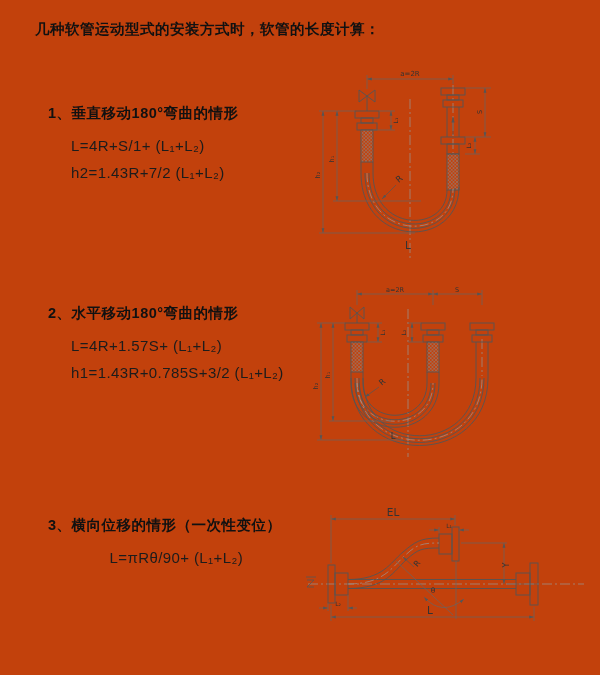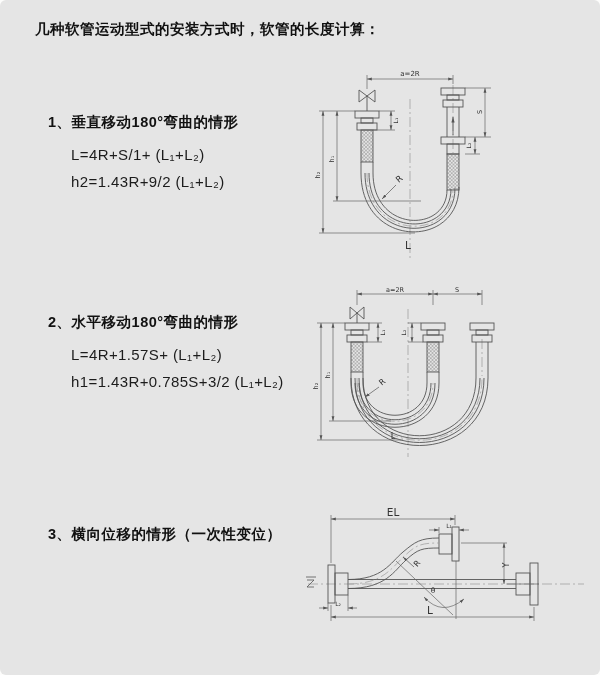--- a/index.html
+++ b/index.html
@@ -2,62 +2,63 @@
 <html><head>
 <meta charset="utf-8">
 <style>
   html,body{margin:0;padding:0;}
   body{
     width:600px;height:675px;position:relative;overflow:hidden;
     background:#fdfdfc;
     font-family:"Liberation Sans","DejaVu Sans",sans-serif;
     color:#1a1a1a;
   }
-  .page{position:absolute;inset:0;background:#e5e5e5;border-radius:6px;}
+  .page{position:absolute;inset:0;background:#c2410c;}
   .title{
     position:absolute;left:35px;top:20px;
     font-size:14.5px;font-weight:600;color:#111;letter-spacing:.5px;
   }
   .section{position:absolute;left:48px;}
-  .sec-heading{font-size:14.5px;font-weight:600;color:#111;letter-spacing:.5px;margin-top:9px;}
+  .sec-heading{font-size:14.5px;font-weight:600;color:#111;letter-spacing:.5px;}
   .formulas{margin:9px 0 0 23px;}
   .formula{
     font-size:15px;line-height:27px;letter-spacing:.4px;color:#1c1c1c;
     white-space:pre;
   }
   .diagram{position:absolute;}
   svg text{fill:#333;font-family:"DejaVu Sans","Liberation Sans",sans-serif;}
   svg{shape-rendering:geometricPrecision;}
 </style>
 </head>
 <body>
 
 <div class="page">
 
   <div class="title">几种软管运动型式的安装方式时，软管的长度计算：</div>
 
   <div class="section" style="top:104px;">
     <div class="sec-heading">1、垂直移动180°弯曲的情形</div>
     <div class="formulas">
       <div class="formula">L=4R+S/1+ (L₁+L₂)</div>
-      <div class="formula">h2=1.43R+9/2 (L₁+L₂)</div>
+      <div class="formula">h2=1.43R+7/2 (L₁+L₂)</div>
     </div>
   </div>
 
   <div class="section" style="top:304px;">
     <div class="sec-heading">2、水平移动180°弯曲的情形</div>
     <div class="formulas">
       <div class="formula">L=4R+1.57S+ (L₁+L₂)</div>
       <div class="formula">h1=1.43R+0.785S+3/2 (L₁+L₂)</div>
     </div>
   </div>
 
   <div class="section" style="top:516px;text-align:center;">
     <div class="sec-heading">3、横向位移的情形（一次性变位）</div>
     <div class="formulas">
+      <div class="formula">L=πRθ/90+ (L₁+L₂)</div>
     </div>
   </div>
 
   <svg class="diagram" style="left:303px;top:63px;" width="285" height="200" viewBox="0 0 285 200">
     <defs>
       <marker id="ar1" viewBox="0 0 10 8" refX="10" refY="4" markerWidth="7" markerHeight="5.5" orient="auto-start-reverse">
         <path d="M0,1 L10,4 L0,7 z" fill="#555"></path>
       </marker>
       <pattern id="ht1" width="3.5" height="3.5" patternUnits="userSpaceOnUse">
         <path d="M0,3.5 L3.5,0 M0,0 L3.5,3.5" stroke="#8a8a8a" stroke-width="0.5"></path>

